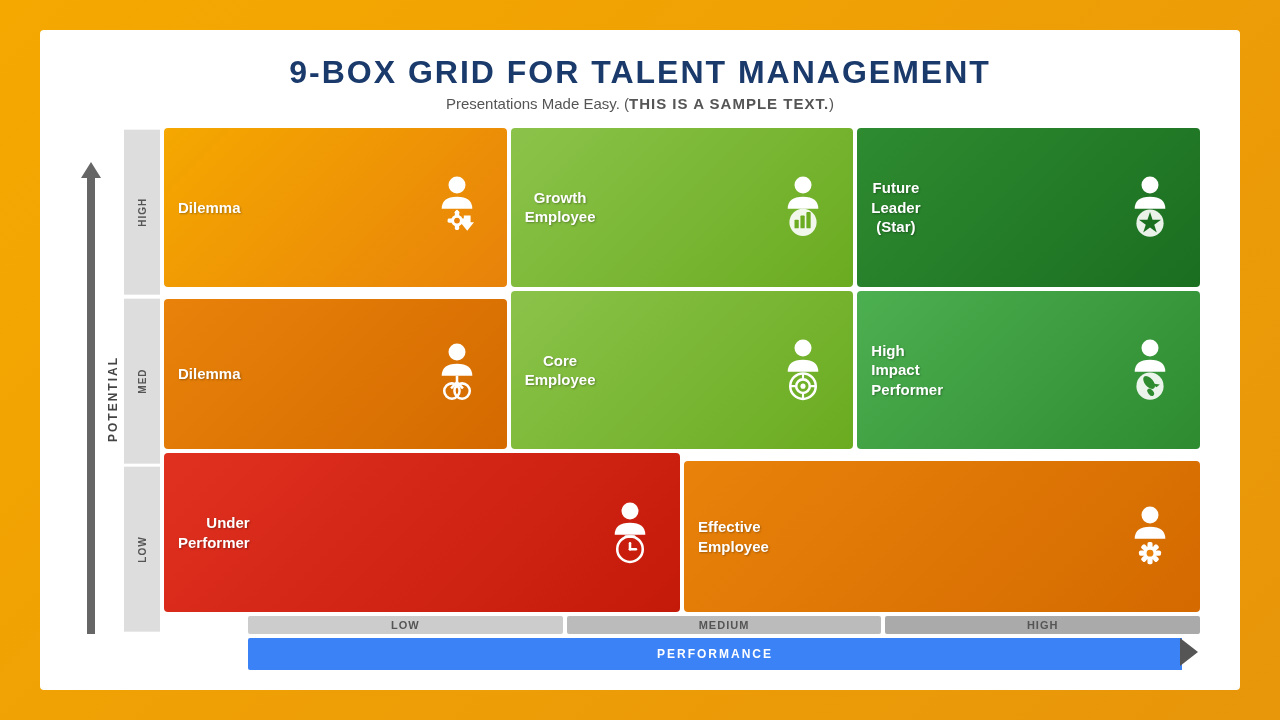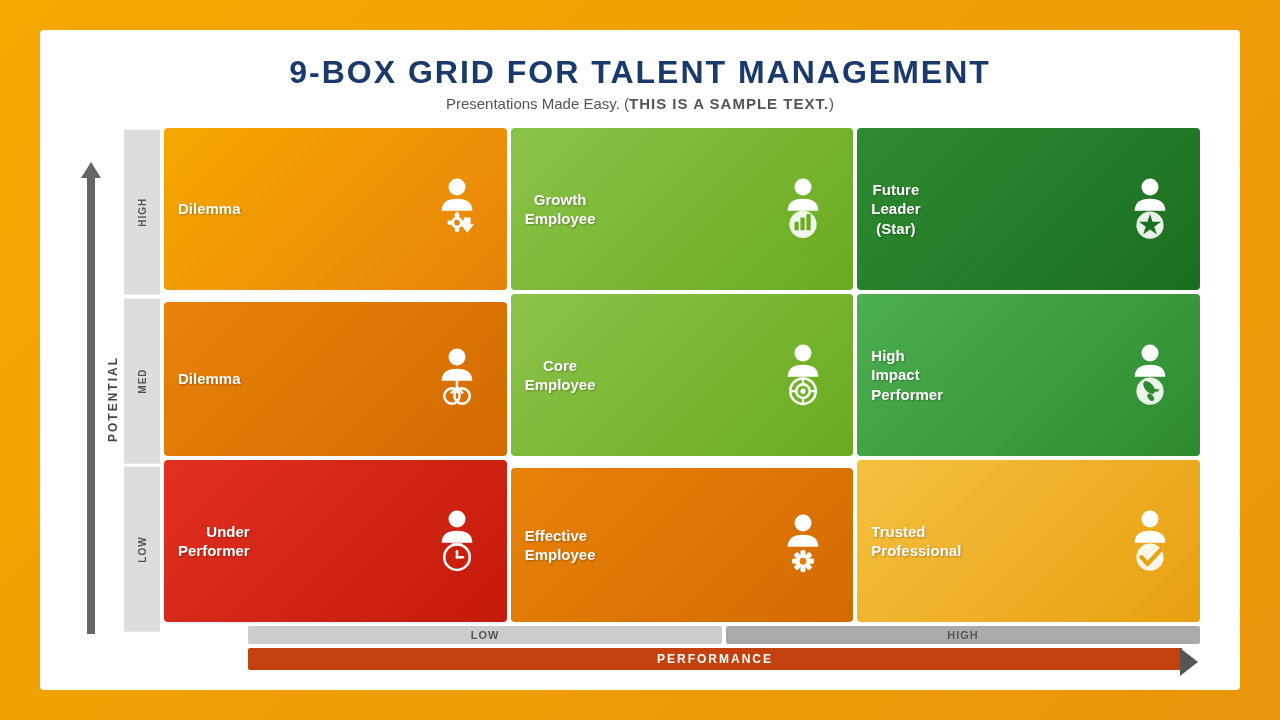--- a/index.html
+++ b/index.html
@@ -370,43 +370,32 @@
                 <rect x="46" y="56" width="7" height="6" rx="2" fill="white"></rect>
                 <rect x="27" y="56" width="7" height="6" rx="2" fill="white"></rect>
                 <rect x="44" y="49" width="6" height="6" rx="2" transform="rotate(45,47,52)" fill="white"></rect>
                 <rect x="30" y="49" width="6" height="6" rx="2" transform="rotate(45,33,52)" fill="white"></rect>
                 <rect x="44" y="63" width="6" height="6" rx="2" transform="rotate(45,47,66)" fill="white"></rect>
                 <rect x="30" y="63" width="6" height="6" rx="2" transform="rotate(45,33,66)" fill="white"></rect>
               </svg>
             </div>
           </div>
 
-          <div class="cell light-orange">
-            <div class="cell-label">Trusted<br>Professional</div>
-            <div class="icon-wrapper">
-              <svg viewBox="0 0 80 80" xmlns="http://www.w3.org/2000/svg">
-                <circle cx="40" cy="14" r="10" fill="white"></circle>
-                <path d="M22 42 Q22 28 40 28 Q58 28 58 42" fill="white"></path>
-
-                <circle cx="40" cy="59" r="16" fill="white" opacity="0.9"></circle>
-                <polyline points="30,59 37,67 52,51" stroke="#e8a010" stroke-width="5" fill="none" stroke-linecap="round" stroke-linejoin="round"></polyline>
-              </svg>
-            </div>
-          </div>
         </div>
 
       </div>
 
       <div class="x-levels">
         <div class="x-level" style="background:#ccc;">LOW</div>
+        <div class="x-level" style="background:#bbb;">MEDIUM</div>
         <div class="x-level" style="background:#aaa;">HIGH</div>
       </div>
 
       <div style="display:flex; flex-direction:row; padding-left:84px; margin-top:4px; align-items:center;">
-        <div style="flex:1; height:22px; background:#c2410c; display:flex; align-items:center; justify-content:center; position:relative; border-radius:2px 0 0 2px;">
+        <div style="flex:1; height:32px; background:#3b82f6; display:flex; align-items:center; justify-content:center; position:relative; border-radius:2px 0 0 2px;">
           <span style="font-size:12px; font-weight:700; letter-spacing:2px; color:white; text-transform:uppercase;">PERFORMANCE</span>
           <div style="position:absolute; right:-16px; top:0; width:0; height:0; border-top:14px solid transparent; border-bottom:14px solid transparent; border-left:18px solid #555;"></div>
         </div>
         <div style="width:18px;"></div>
       </div>
     </div>
   </div>
 </div>
 
 </body></html>

